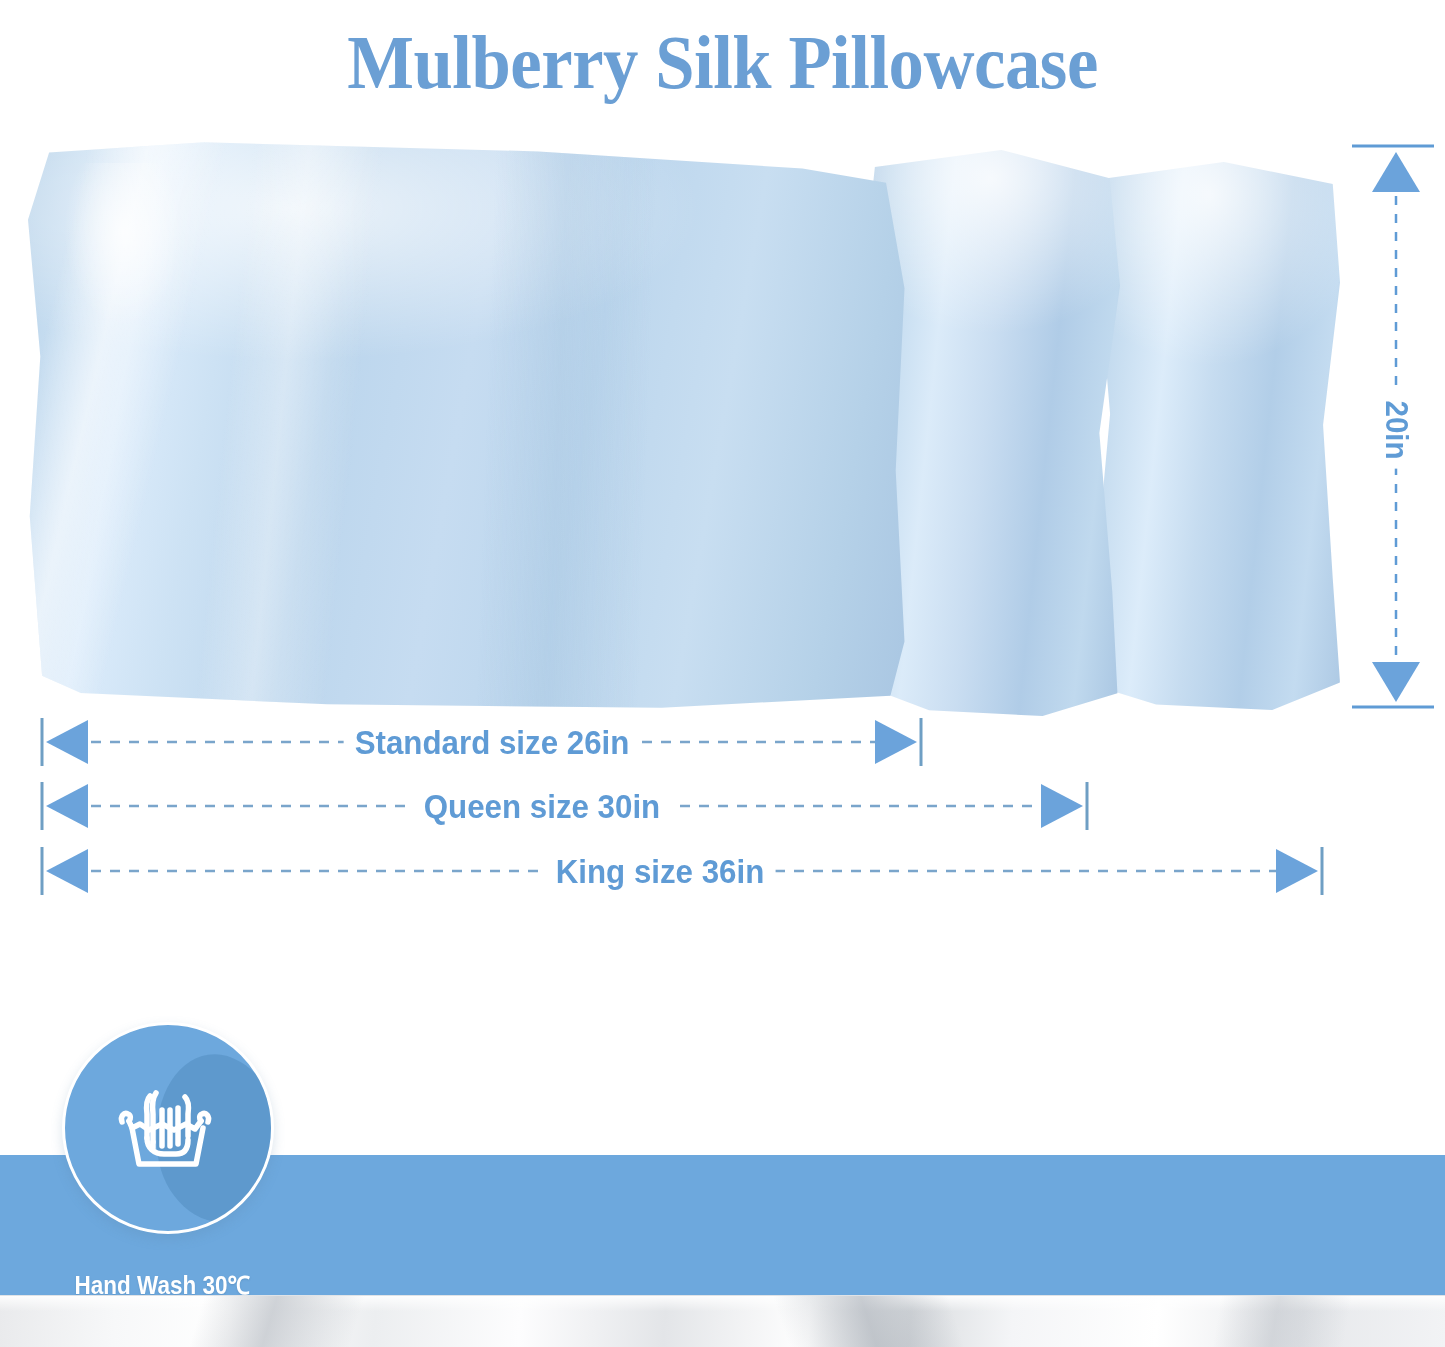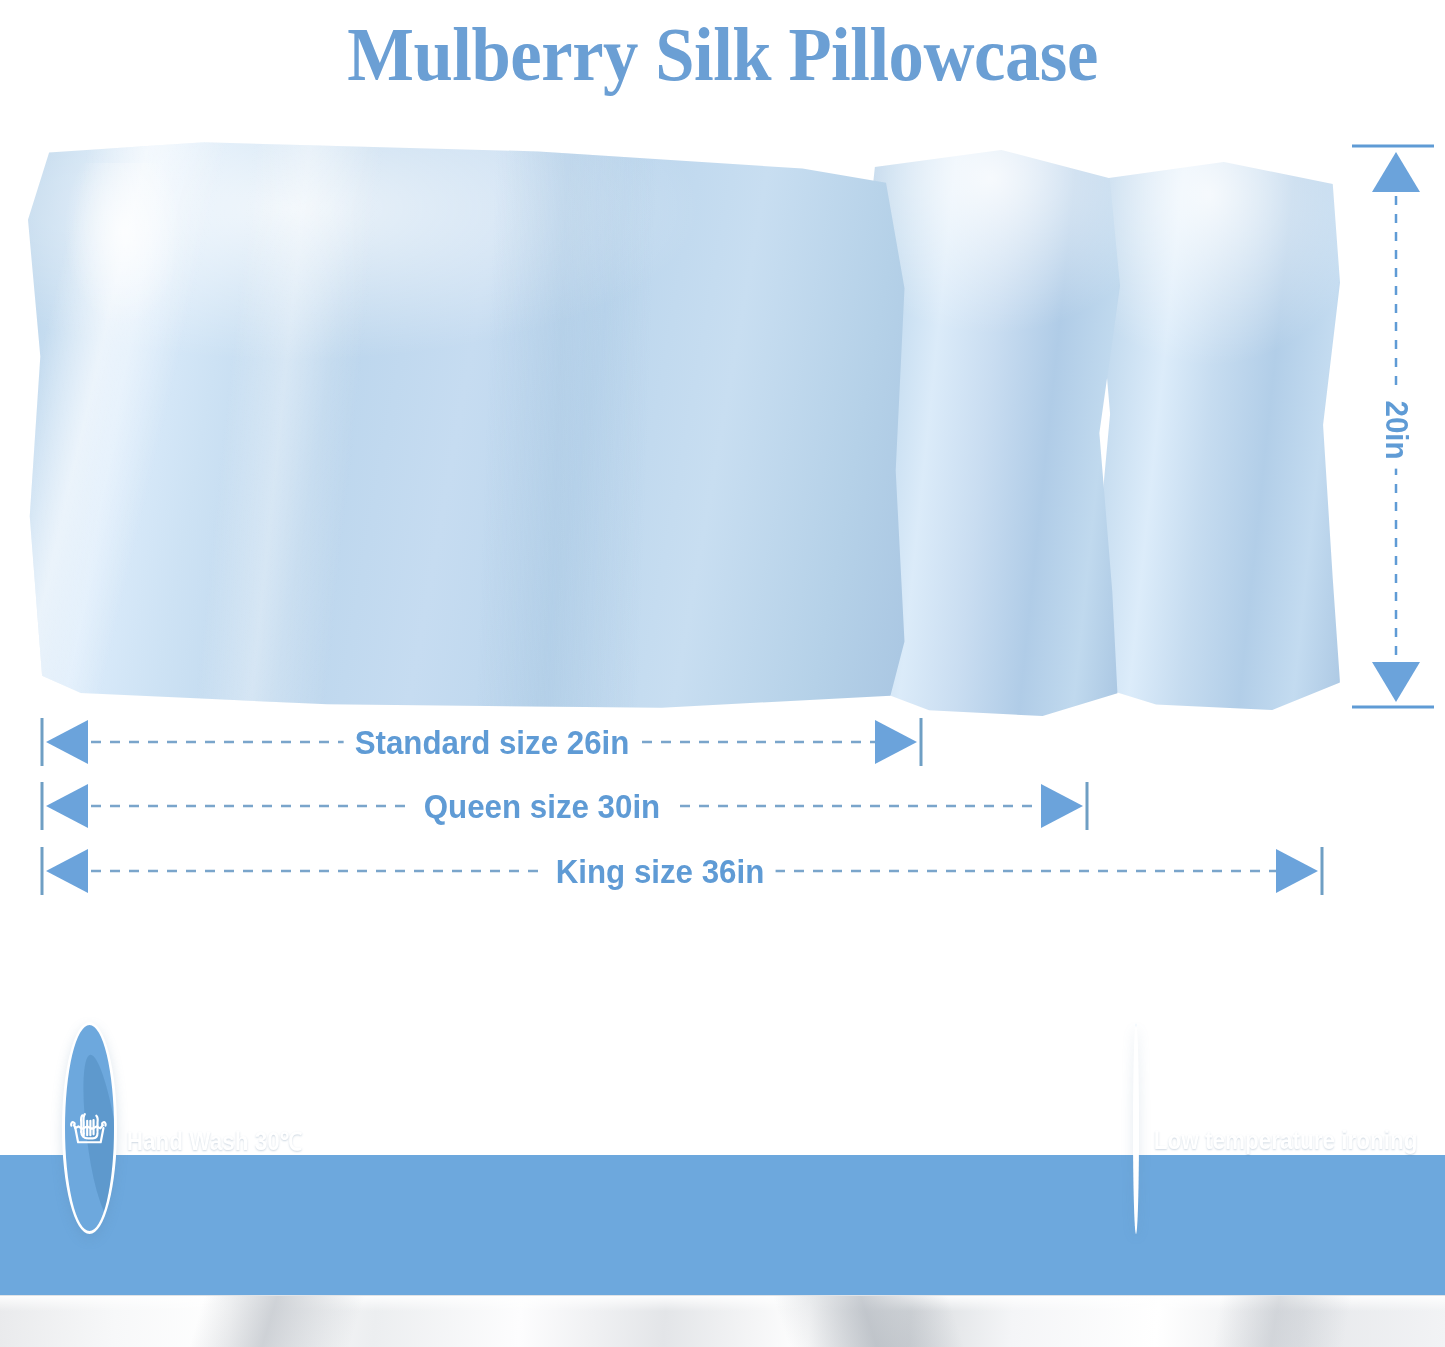--- a/index.html
+++ b/index.html
@@ -6,21 +6,21 @@
   html,body { background:#ffffff; }
   body {
     width:1445px; height:1347px;
     position:relative; overflow:hidden;
     font-family:"Liberation Sans", sans-serif;
     background:#ffffff;
   }
 
   
   #title-bar{
-    position:absolute; left:0; top:4px; width:1445px; height:100px;
+    position:absolute; left:0; top:12px; width:1445px; height:100px;
     display:flex; align-items:center; justify-content:center;
   }
   #page-title{
     font-family:"Liberation Serif", serif;
     font-weight:700;
     font-size:76px;
     line-height:80px;
     letter-spacing:-0.5px;
     color:#6b9fd4;
     transform:scaleX(0.93);
@@ -153,21 +153,21 @@
     position:absolute; left:0; top:1155px; width:1445px; height:140px;
     background:#6da8dd;
   }
   #care-row{
     position:absolute; left:0; top:1022px; width:1445px; height:275px;
     display:flex; align-items:flex-start; justify-content:space-between;
     padding:0 62px;
   }
   .care-item{
     width:250px;
-    display:flex; flex-direction:row; align-items:center;
+    display:flex; flex-direction:column; gap:9px;
   }
   .care-circle{
     width:212px; height:212px; border-radius:50%;
     background:#6da8dd;
     border:3px solid #ffffff;
     position:relative;
     display:flex; align-items:center; justify-content:center;
     box-shadow:0 5px 12px rgba(90,130,170,.22);
     overflow:hidden;
   }
@@ -296,34 +296,16 @@
         <path d="M79 31 C82 34 83 41 82 48 L82 70"></path>
         <path d="M41 72 C41 82 48 88 58 88 L70 88 C78 88 82 83 82 74"></path>
         <path d="M47 76 L47 82"></path>
       </svg>
     </div>
     <div class="care-label">Hand Wash 30℃</div>
   </div>
 
 
 
-  <div class="care-item">
-    <div class="care-circle">
-      <svg width="128" height="128" viewBox="0 0 128 128">
-
-        <circle cx="56" cy="92" r="27" fill="#ffffff"></circle>
-
-        <path d="M42 24 C42 15 50 9 58 9 C66 9 74 15 74 24 L74 82 L42 82 Z" fill="#ffffff"></path>
-
-        <rect x="74" y="28" width="22" height="6" rx="3" fill="#ffffff"></rect>
-        <rect x="74" y="45" width="14" height="6" rx="3" fill="#ffffff"></rect>
-        <rect x="74" y="62" width="22" height="6" rx="3" fill="#ffffff"></rect>
-
-        <path d="M52 26 C52 21 55 19 58 19 C61 19 64 21 64 26 L64 74
-                 C64 78 60 80 56 80 C51 80 48 77 48 73 C48 66 52 62 52 56 Z" fill="none" stroke="#6da8dd" stroke-width="5"></path>
-      </svg>
-    </div>
-    <div class="care-label">Low temperature ironing</div>
-  </div>
 
 </div>
 
 <div id="bottom-fabric"></div>
 
 </body></html>

